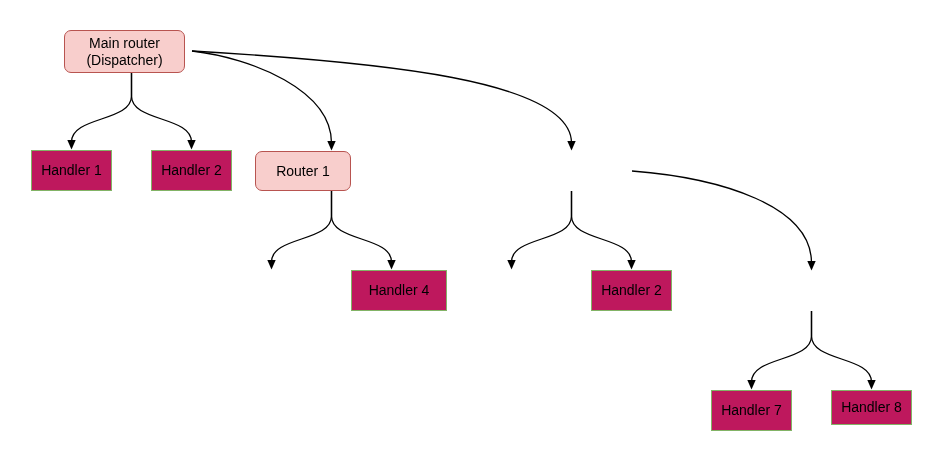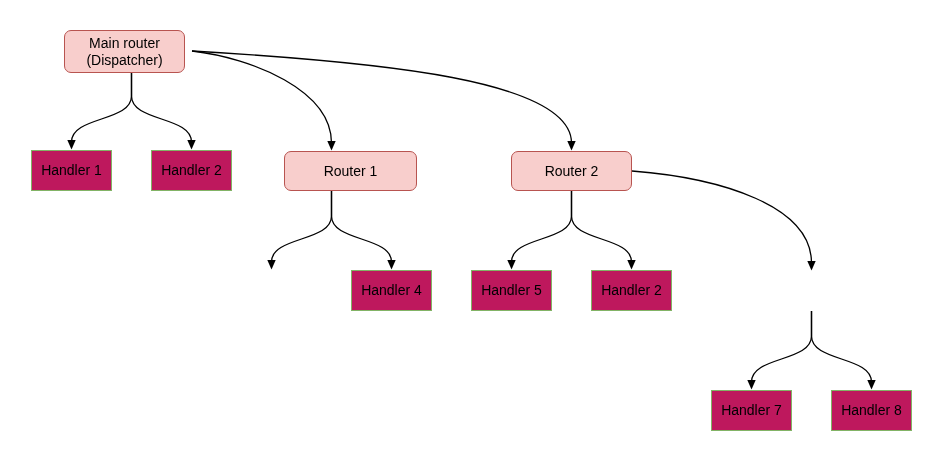--- a/index.html
+++ b/index.html
@@ -81,43 +81,37 @@
   </div>
 
   <div class="node handler" style="left:31px;top:150px;width:81px;height:41px">
     <span>Handler 1</span>
   </div>
 
   <div class="node handler" style="left:151px;top:150px;width:81px;height:41px">
     <span>Handler 2</span>
   </div>
 
-  <div class="node router" style="left:284px;top:151px;width:133px;height:40px">
+  <div class="node router" style="left:255px;top:151px;width:96px;height:40px">
     <span>Router 1</span>
   </div>
 
-  <div class="node router" style="left:511px;top:151px;width:121px;height:40px">
-    <span>Router 2</span>
-  </div>
 
 
-  <div class="node handler" style="left:351px;top:270px;width:81px;height:41px">
+  <div class="node handler" style="left:351px;top:270px;width:96px;height:41px">
     <span>Handler 4</span>
   </div>
 
-  <div class="node handler" style="left:471px;top:270px;width:81px;height:41px">
-    <span>Handler 5</span>
-  </div>
 
   <div class="node handler" style="left:591px;top:270px;width:81px;height:41px">
     <span>Handler 2</span>
   </div>
 
 
   <div class="node handler" style="left:711px;top:390px;width:81px;height:41px">
     <span>Handler 7</span>
   </div>
 
-  <div class="node handler" style="left:831px;top:390px;width:81px;height:41px">
+  <div class="node handler" style="left:831px;top:390px;width:81px;height:35px">
     <span>Handler 8</span>
   </div>
 
 </div>
 
 </body></html>

